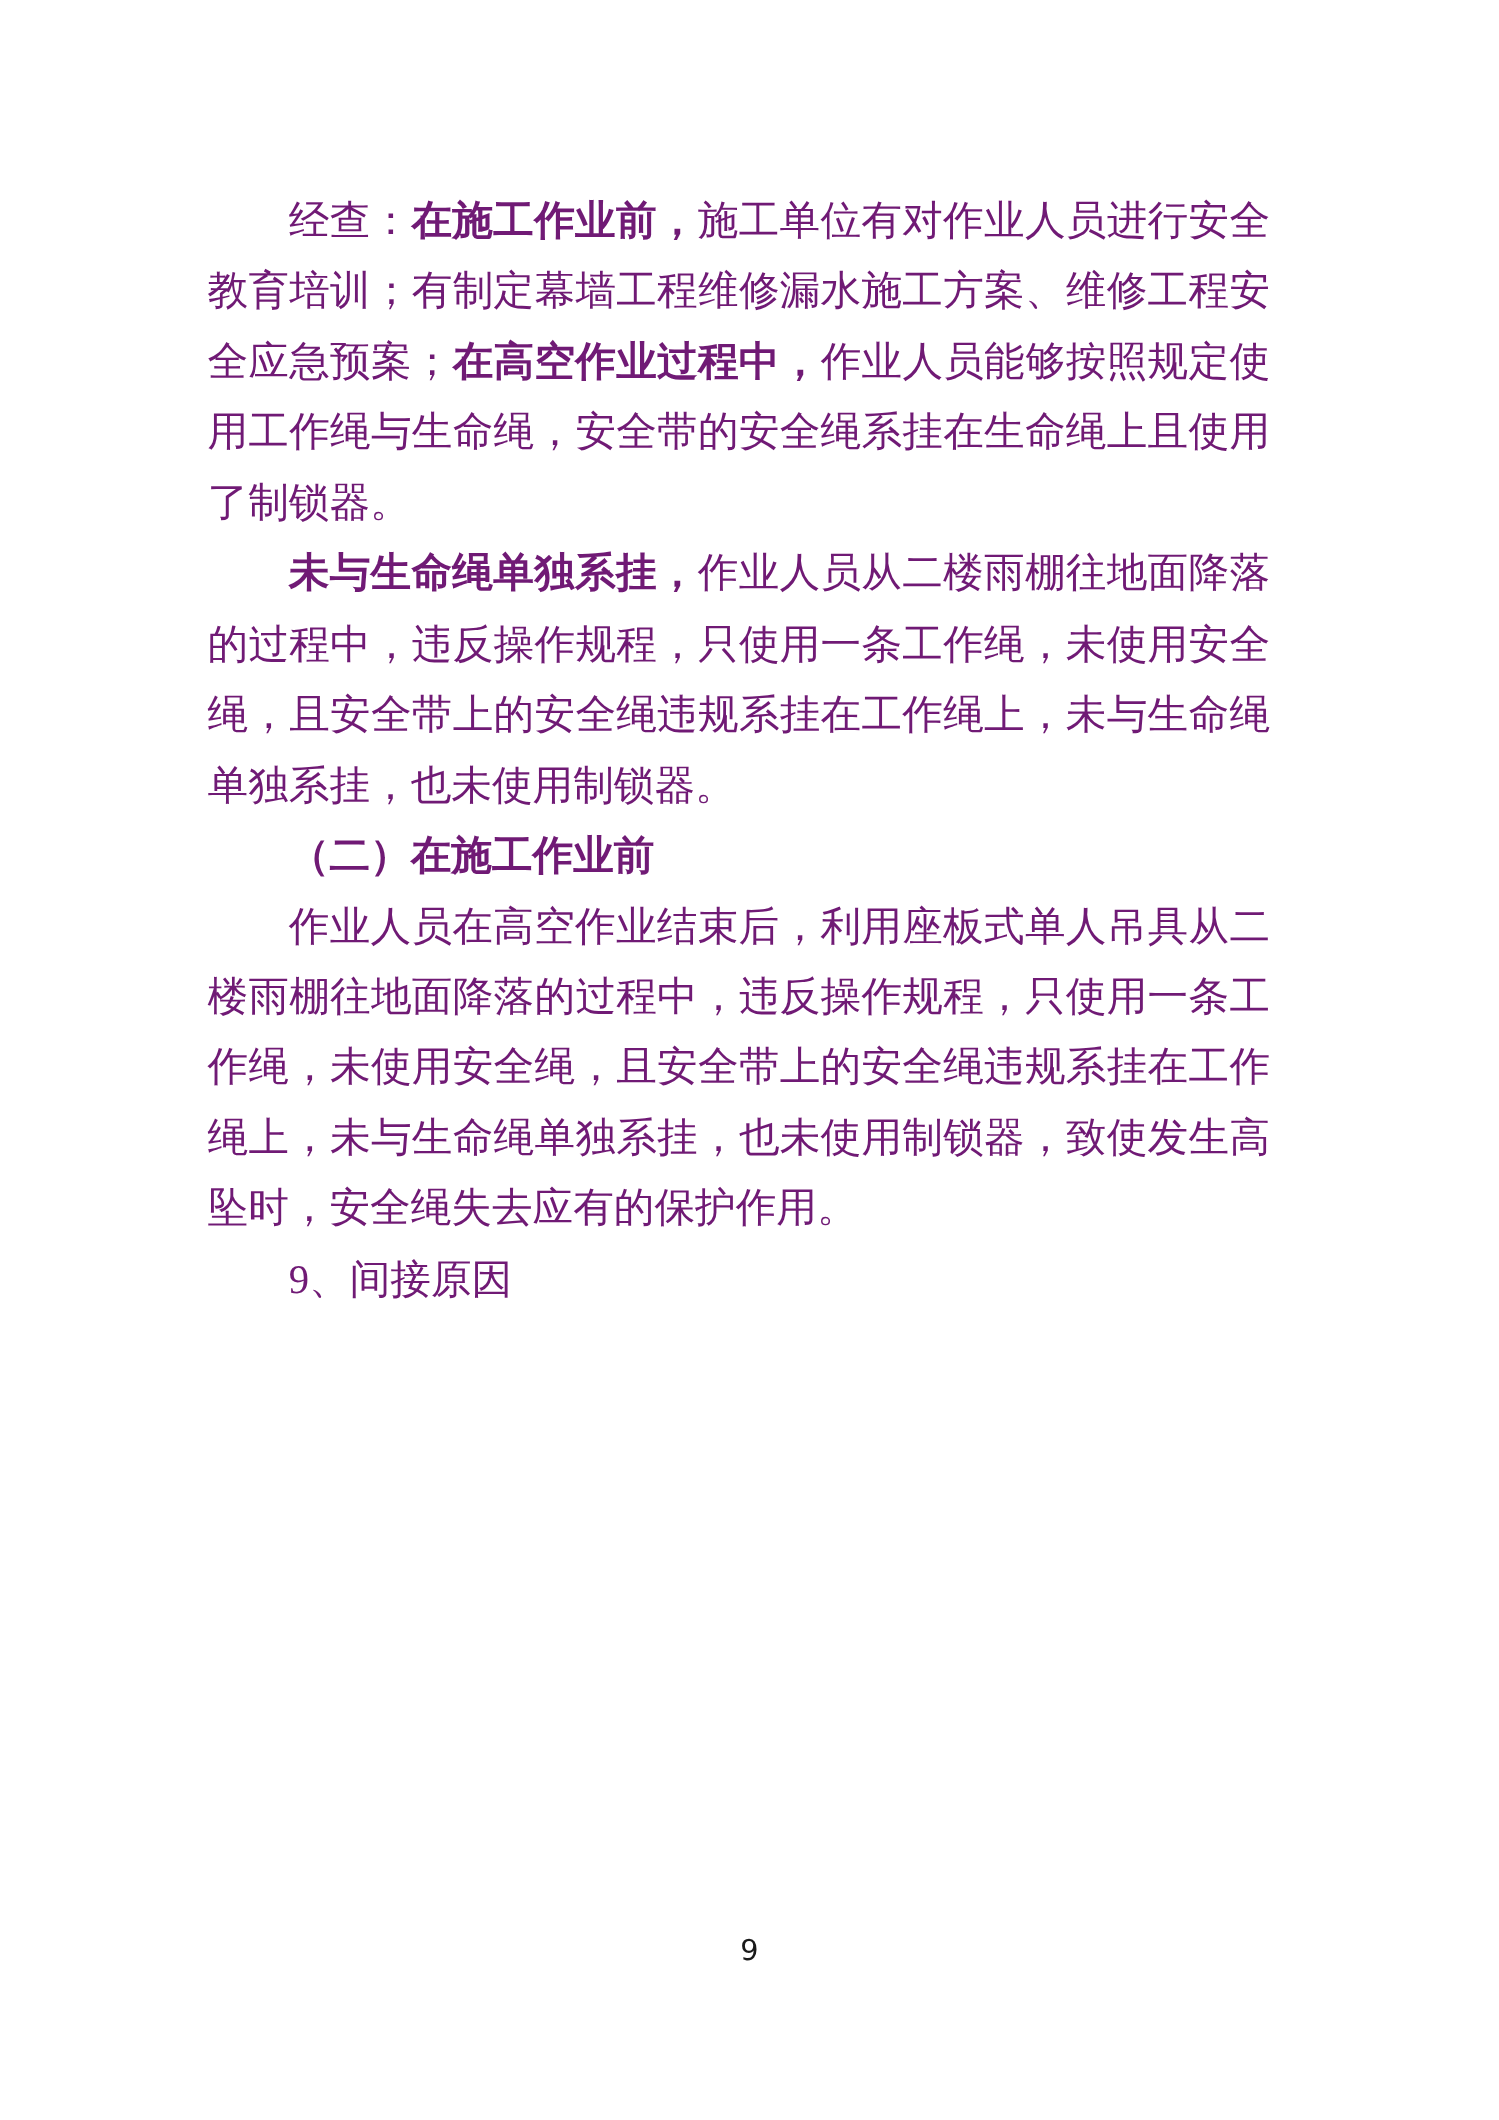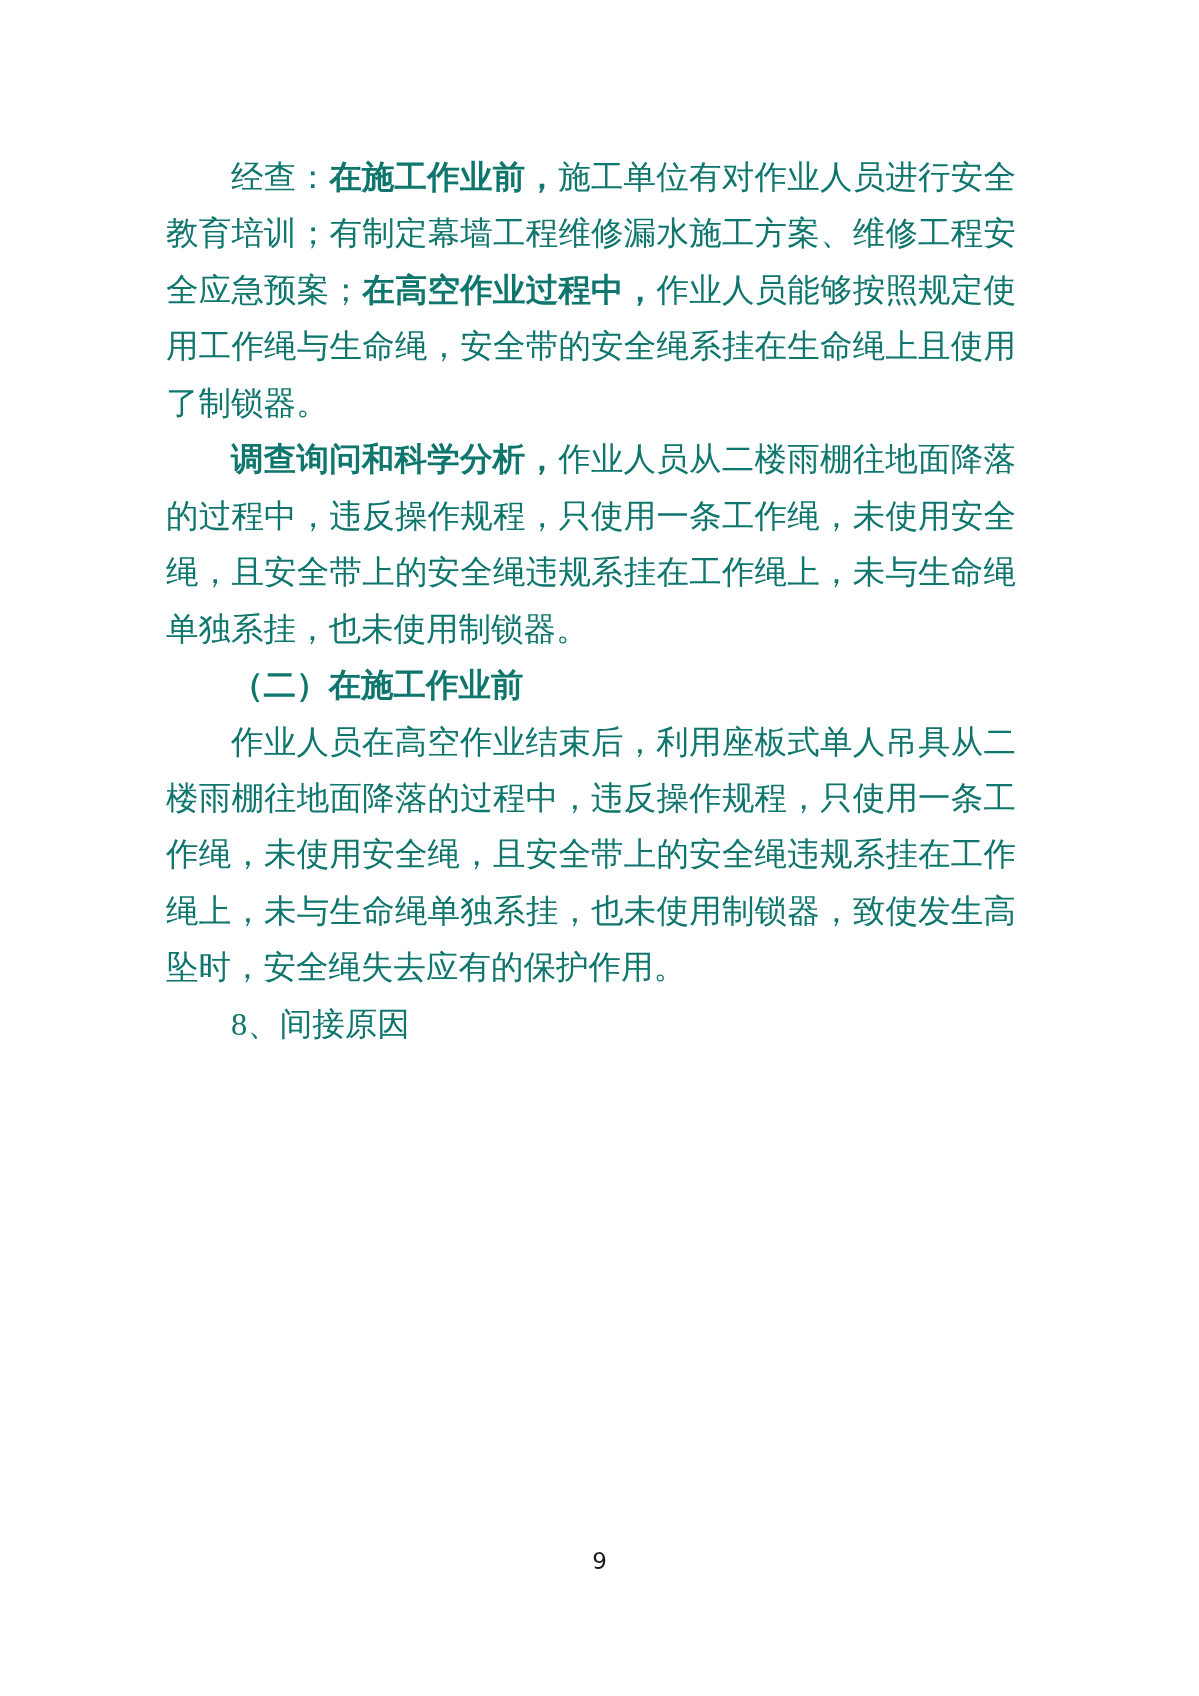--- a/index.html
+++ b/index.html
@@ -46,23 +46,23 @@
     font-size: 23px;
     line-height: 26px;
     color: #1a1a1a;
     font-family: "DejaVu Sans", "Liberation Sans", sans-serif;
   }
 </style>
 </head>
 <body>
 
 <div class="page" style="background: rgb(255, 255, 255);">
-  <div class="content" id="doc-body" style="color: #0f766e;">
+  <div class="content" id="doc-body" style="color: #701a75;">
       <p><span>经查：</span><span class="run-bold">在施工作业前，</span><span>施工单位有对作业人员进行安全教育培训；有制定幕墙工程维修漏水施工方案、维修工程安全应急预案；</span><span class="run-bold">在高空作业过程中，</span><span>作业人员能够按照规定使用工作绳与生命绳，安全带的安全绳系挂在生命绳上且使用了制锁器。</span></p>
-      <p><span class="run-bold">调查询问和科学分析，</span><span>作业人员从二楼雨棚往地面降落的过程中，违反操作规程，只使用一条工作绳，未使用安全绳，且安全带上的安全绳违规系挂在工作绳上，未与生命绳单独系挂，也未使用制锁器。</span></p>
+      <p><span class="run-bold">未与生命绳单独系挂，</span><span>作业人员从二楼雨棚往地面降落的过程中，违反操作规程，只使用一条工作绳，未使用安全绳，且安全带上的安全绳违规系挂在工作绳上，未与生命绳单独系挂，也未使用制锁器。</span></p>
       <p><span class="run-bold">（二）在施工作业前</span></p>
       <p><span>作业人员在高空作业结束后，利用座板式单人吊具从二楼雨棚往地面降落的过程中，违反操作规程，只使用一条工作绳，未使用安全绳，且安全带上的安全绳违规系挂在工作绳上，未与生命绳单独系挂，也未使用制锁器，致使发生高坠时，安全绳失去应有的保护作用。</span></p>
-      <p><span>8、间接原因</span></p>
+      <p><span>9、间接原因</span></p>
     </div>
   <div class="footer">
     <span class="page-number">9</span>
   </div>
 </div>
 
 </body></html>

